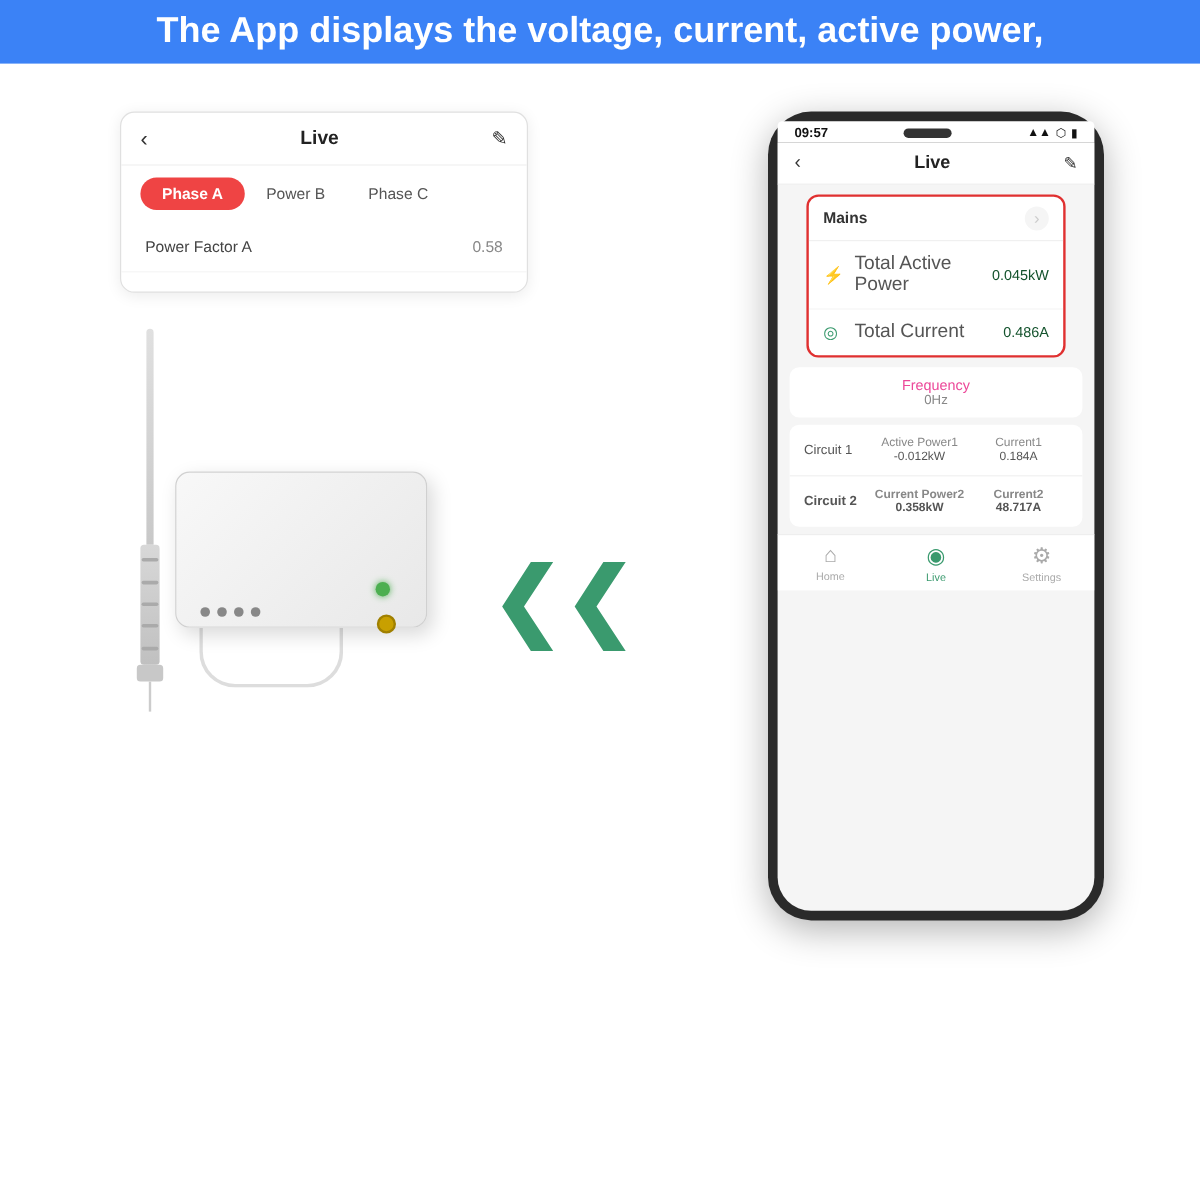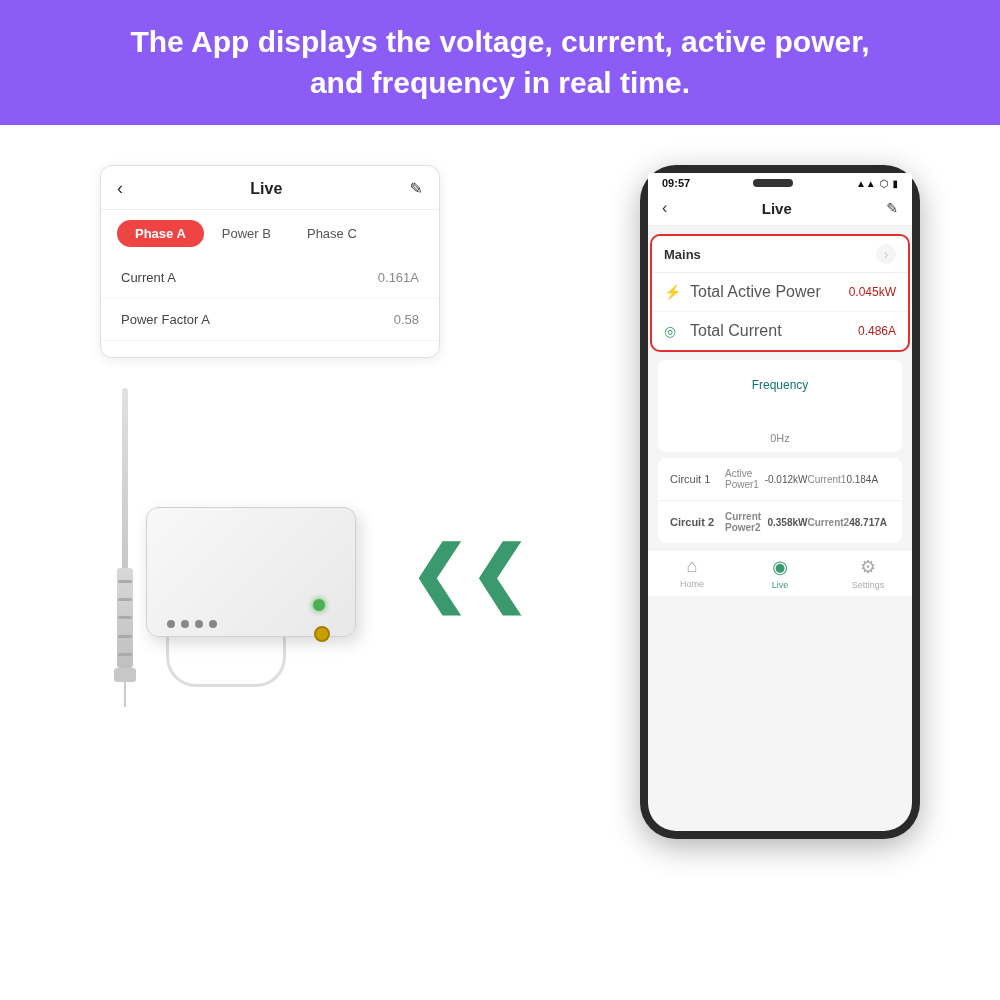--- a/index.html
+++ b/index.html
@@ -6,23 +6,23 @@
     body {
       width: 1000px;
       height: 1000px;
       background: #ffffff;
       font-family: -apple-system, BlinkMacSystemFont, 'Segoe UI', sans-serif;
       overflow: hidden;
     }
 
     
     .header-banner {
-      background: #8b5cf6;
+      background: #3b82f6;
       width: 100%;
-      padding: 22px 40px;
+      padding: 6px 40px;
       text-align: center;
     }
     .header-banner h1 {
       color: #ffffff;
       font-size: 30px;
       font-weight: 800;
       line-height: 1.35;
     }
 
     
@@ -278,21 +278,21 @@
       font-weight: 600;
       color: #222;
     }
     .app-header .edit {
       font-size: 14px;
       color: #333;
     }
 
     
     .mains-card {
-      margin: 8px 2px;
+      margin: 8px 24px;
       border: 2px solid #e03030;
       border-radius: 10px;
       background: #fff;
       overflow: hidden;
     }
     .mains-header {
       display: flex;
       justify-content: space-between;
       align-items: center;
       padding: 8px 12px;
@@ -329,41 +329,39 @@
       margin-right: 8px;
       width: 18px;
     }
     .mains-label {
       font-size: 16px;
       color: #555;
       flex: 1;
     }
     .mains-value {
       font-size: 12px;
-      color: #b91c1c;
+      color: #14532d;
     }
 
     
     .freq-section {
       background: #fff;
       margin: 6px 10px;
       border-radius: 8px;
       padding: 8px 12px;
       text-align: center;
     }
     .freq-label {
       font-size: 12px;
-      color: #0f766e;
+      color: #ec4899;
       font-weight: 500;
-      margin-top: 10px;
     }
     .freq-value {
       font-size: 11px;
       color: #888;
-      margin-top: 40px;
     }
 
     
     .circuit-section {
       background: #fff;
       margin: 6px 10px;
       border-radius: 8px;
       padding: 0;
       overflow: hidden;
     }
@@ -378,21 +376,21 @@
       font-weight: bold;
     }
     .circuit-name {
       font-size: 11px;
       color: #555;
       width: 55px;
     }
     .circuit-data {
       flex: 1;
       display: flex;
-      flex-direction: row;
+      flex-direction: column;
       align-items: center;
     }
     .circuit-data-label {
       font-size: 10px;
       color: #888;
     }
     .circuit-data-value {
       font-size: 10px;
       color: #555;
     }
@@ -426,42 +424,37 @@
     .nav-label.active {
       color: #3a9a6e;
     }
   </style>
 </head>
 <body>
 
 <div class="header-banner">
   <h1>
     <span>The App displays the voltage, current, active power,</span><br>
-    <span>and frequency in real time.</span>
   </h1>
 </div>
 
 <div class="main-content">
 
   <div class="left-side">
 
     <div class="small-app-mockup">
       <div class="small-app-header">
         <span class="back-arrow">‹</span>
         <span class="title">Live</span>
         <span class="edit-icon">✎</span>
       </div>
       <div class="phase-tabs">
         <div class="phase-tab active">Phase A</div>
         <div class="phase-tab">Power B</div>
         <div class="phase-tab">Phase C</div>
-      </div>
-      <div class="data-row">
-        <span class="label">Current A</span>
-        <span class="value">0.161A</span>
       </div>
       <div class="data-row">
         <span class="label">Power Factor A</span>
         <span class="value">0.58</span>
       </div>
     </div>
 
     <div class="device-area">
 
       <div class="antenna-full" style="margin-right:10px; margin-bottom:20px;">

